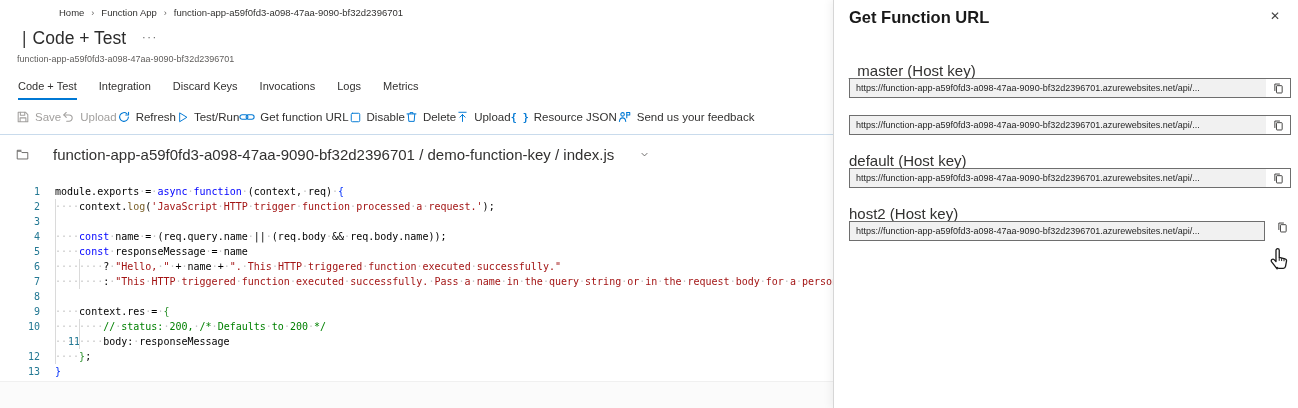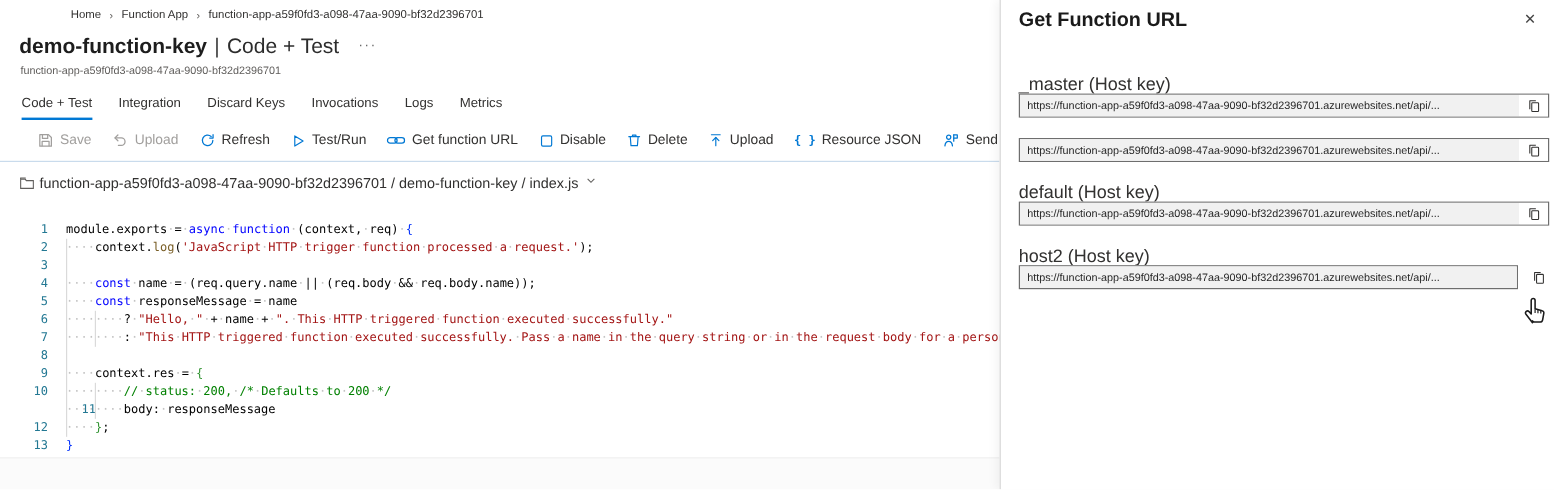--- a/index.html
+++ b/index.html
@@ -17,54 +17,54 @@
   .title-secondary{font-size:17.5px;font-weight:400;color:#2c2c2c;}
   .more-dots{margin-left:16px;color:#616161;font-size:11px;letter-spacing:1.5px;position:relative;top:-3px;}
   .subtitle{position:absolute;top:54px;left:17px;font-size:9px;color:#605e5c;}
 
   
   .tabs{position:absolute;top:80px;left:18px;display:flex;gap:22px;font-size:11px;}
   .tab{padding-bottom:6px;color:#323130;cursor:pointer;border-bottom:2px solid transparent;}
   .tab.active{border-bottom:2px solid #0078d4;}
 
   
-  .toolbar{position:absolute;top:110px;left:31px;display:flex;gap:17px;align-items:center;
+  .toolbar{position:absolute;top:110px;left:16px;display:flex;align-items:center;
            font-size:11.5px;white-space:nowrap;}
   .tbtn{display:flex;align-items:center;gap:5px;color:#323130;cursor:pointer;}
   .tbtn .icon{color:#0078d4;display:flex;align-items:center;}
   .tbtn.disabled{color:#a19f9d;cursor:default;}
   .tbtn.disabled .icon{color:#a19f9d;}
   .icon svg{display:block;}
   .braces{font-family:"DejaVu Sans Mono",monospace;font-size:10px;font-weight:bold;}
   .hdr-divider{position:absolute;top:134px;left:0;width:833px;height:1px;background:#c9dbec;}
 
   
-  .filepath{position:absolute;top:146px;left:16px;display:flex;align-items:flex-start;gap:4px;
-            font-size:12px;color:#323130;}
+  .filepath{position:absolute;top:146px;left:16px;display:flex;align-items:center;gap:24px;
+            font-size:15px;color:#323130;}
   .fp-chevron{color:#605e5c;margin-left:2px;display:flex;align-items:center;cursor:pointer;}
 
   
   .editor{position:absolute;top:184px;left:0;width:833px;height:197px;overflow:hidden;
           font-family:"DejaVu Sans Mono",monospace;font-size:10px;background:#fff;}
   .code-line{position:relative;height:15px;line-height:15px;white-space:pre;padding-left:55px;}
   .lnum{position:absolute;left:0;top:0;width:40px;text-align:right;color:#237893;}
   .ws{color:#c4c4c4;}
   .iguide{position:absolute;width:1px;background:#dadada;}
   .bottom-strip{position:absolute;top:381px;left:0;width:833px;height:27px;background:#fbfbfb;
                 border-top:1px solid #f0f0f0;}
 
   
   .panel{position:absolute;top:0;left:833px;width:465px;height:408px;background:#fff;
          border-left:1px solid #d6d6d6;box-shadow:-3px 0 8px rgba(0,0,0,0.05);}
   .panel-title{position:absolute;top:8px;left:15px;font-size:16.5px;font-weight:600;color:#1a1a1a;}
   .panel-close{position:absolute;top:9px;right:19px;font-size:12px;color:#444;cursor:pointer;line-height:14px;}
   .fields{position:absolute;top:62px;left:15px;right:8px;}
   .fgroup{margin-bottom:17px;}
   .flabel{font-size:15px;color:#323130;margin-bottom:5px;height:11px;}
-  .frow{display:flex;align-items:center;}
+  .frow{display:flex;align-items:flex-start;}
   .fbox{flex:1;display:flex;align-items:stretch;height:20px;border:1px solid #6e6e6e;background:#fff;box-sizing:border-box;}
   .furl{flex:1;background:#f1f1f1;font-size:9px;color:#262626;line-height:18px;padding:0 6px;
         white-space:nowrap;overflow:hidden;}
   .fcopy{width:24px;display:flex;align-items:center;justify-content:center;background:#fff;
          color:#323130;cursor:pointer;}
   .fcopy-out{width:18px;margin-left:6px;display:flex;align-items:center;justify-content:center;
              color:#323130;cursor:pointer;}
   .fgroup.hovered .fbox{margin-right:2px;}
 
   .tooltip{position:absolute;top:214px;right:13px;background:#fff;border:1px solid #d4d4d4;
@@ -80,21 +80,20 @@
   <div class="main">
     <div class="breadcrumb">
         <span class="bc-item">Home</span>
         <span class="bc-sep">›</span>
         <span class="bc-item">Function App</span>
         <span class="bc-sep">›</span>
         <span class="bc-item">function-app-a59f0fd3-a098-47aa-9090-bf32d2396701</span>
       </div>
 
     <div class="title-row">
-      <span class="title-primary">demo-function-key</span>
       <span class="title-sep">|</span>
       <span class="title-secondary">Code + Test</span>
       <span class="more-dots">···</span>
     </div>
     <div class="subtitle">function-app-a59f0fd3-a098-47aa-9090-bf32d2396701</div>
 
     <div class="tabs">
         <div class="tab active">Code + Test</div>
         <div class="tab">Integration</div>
         <div class="tab">Discard Keys</div>

